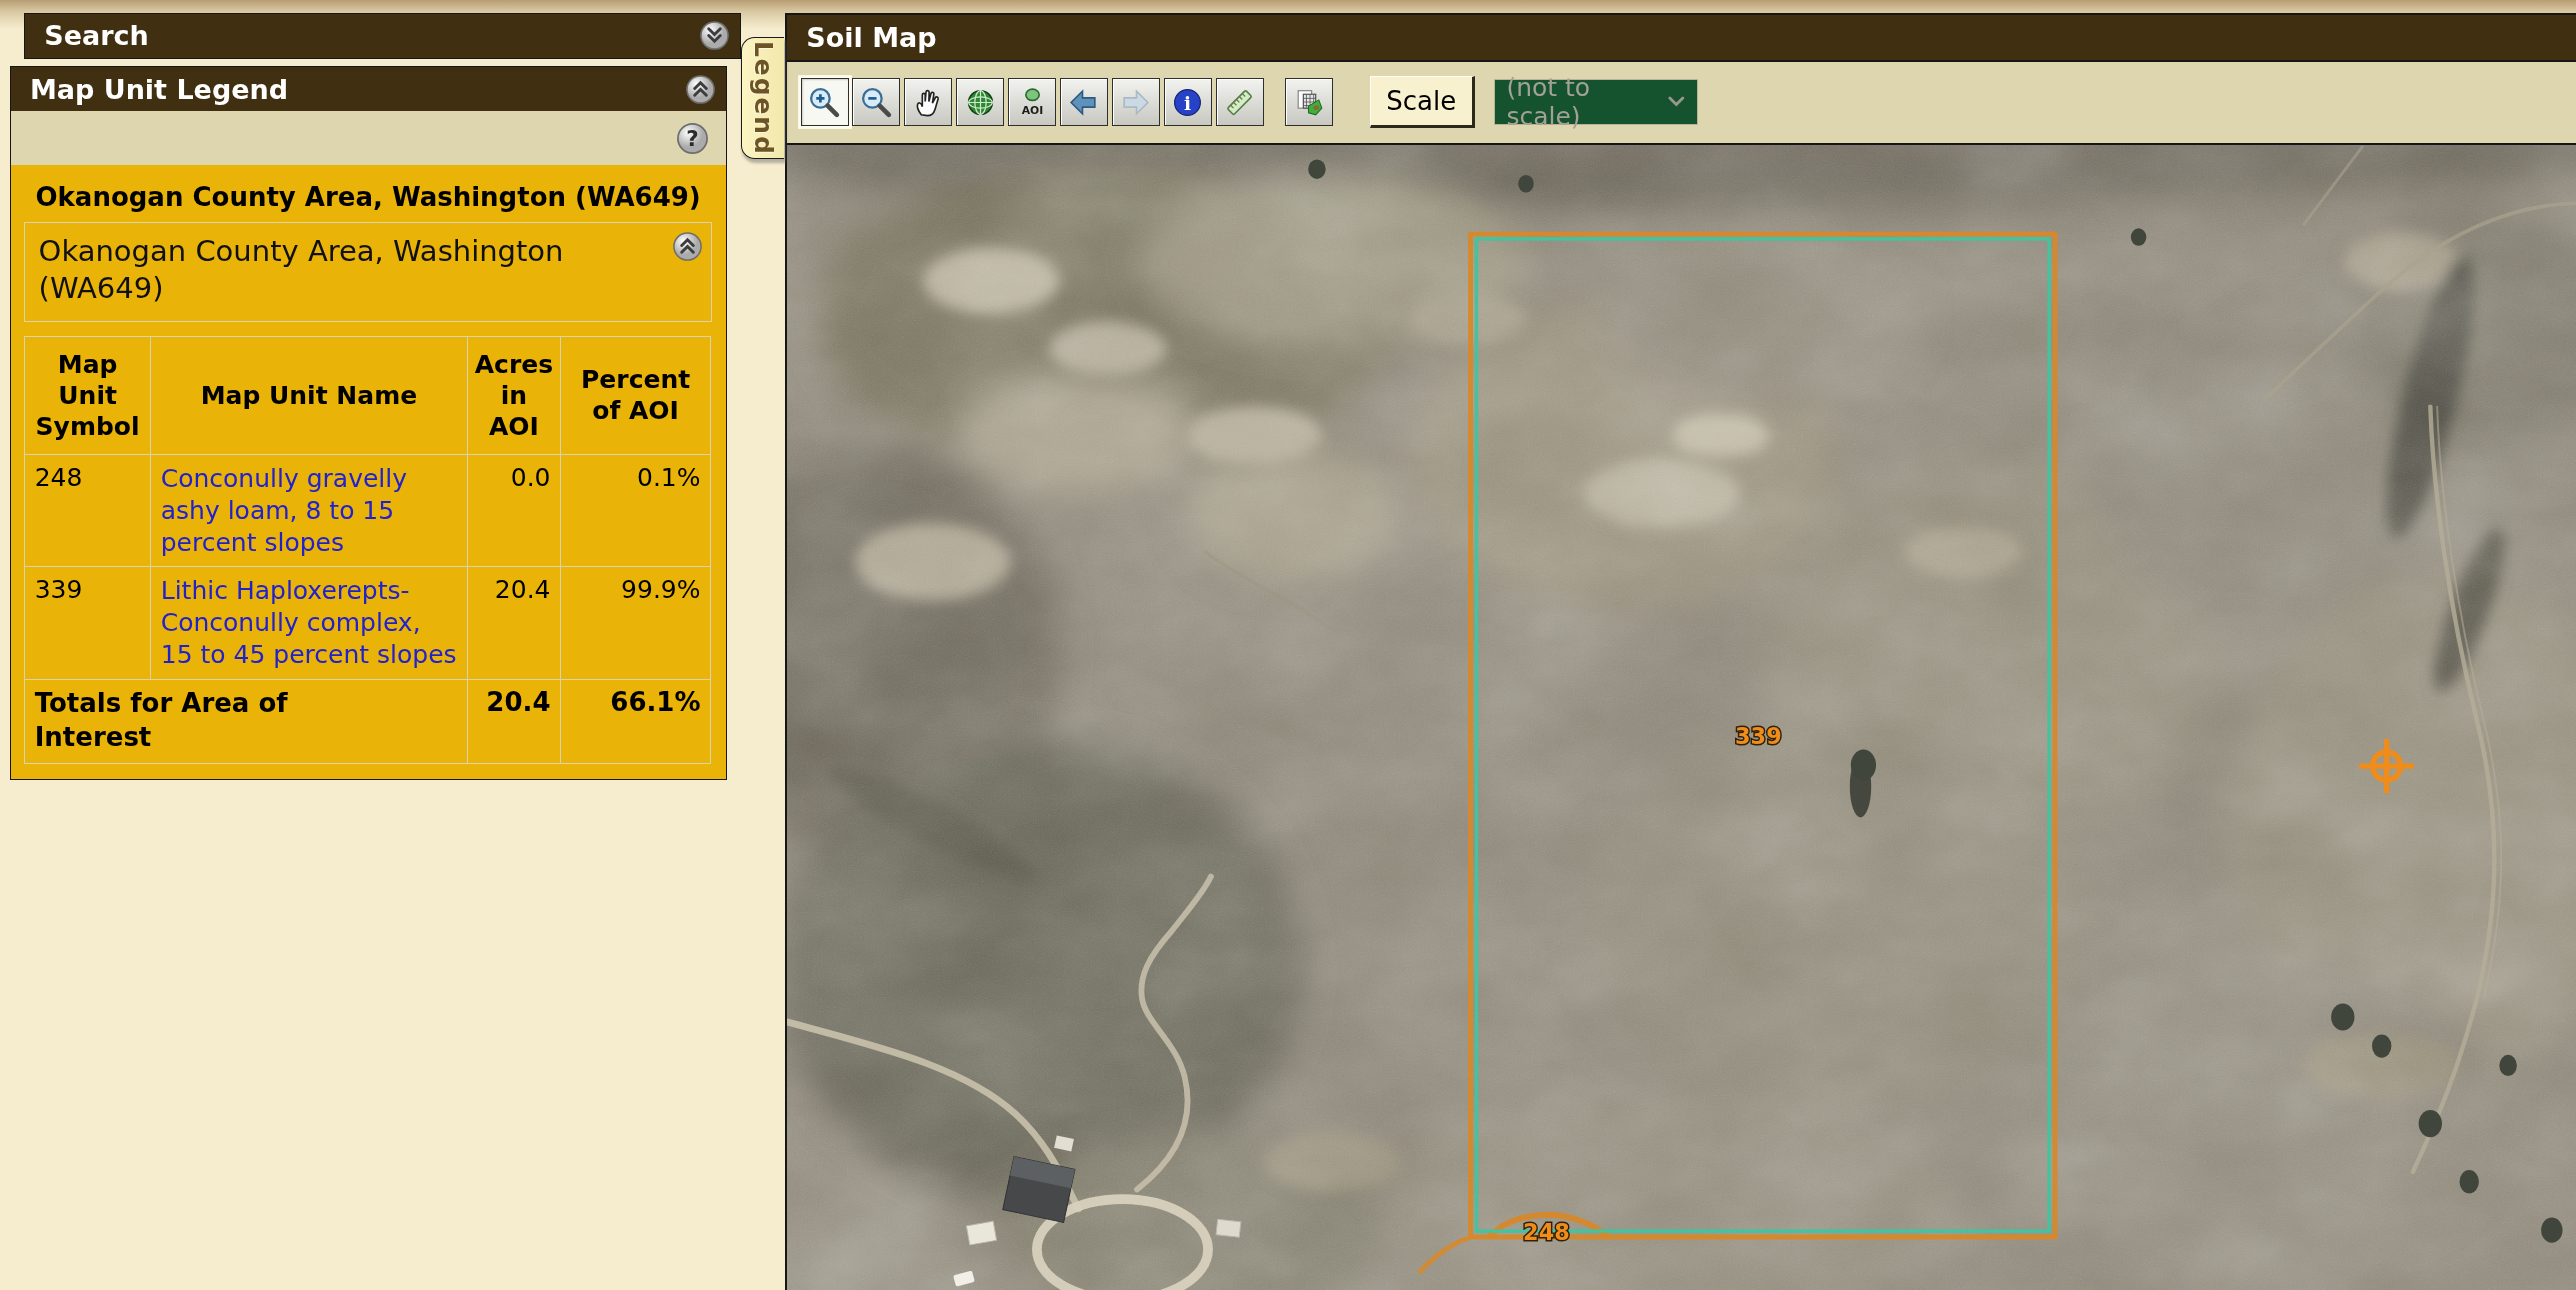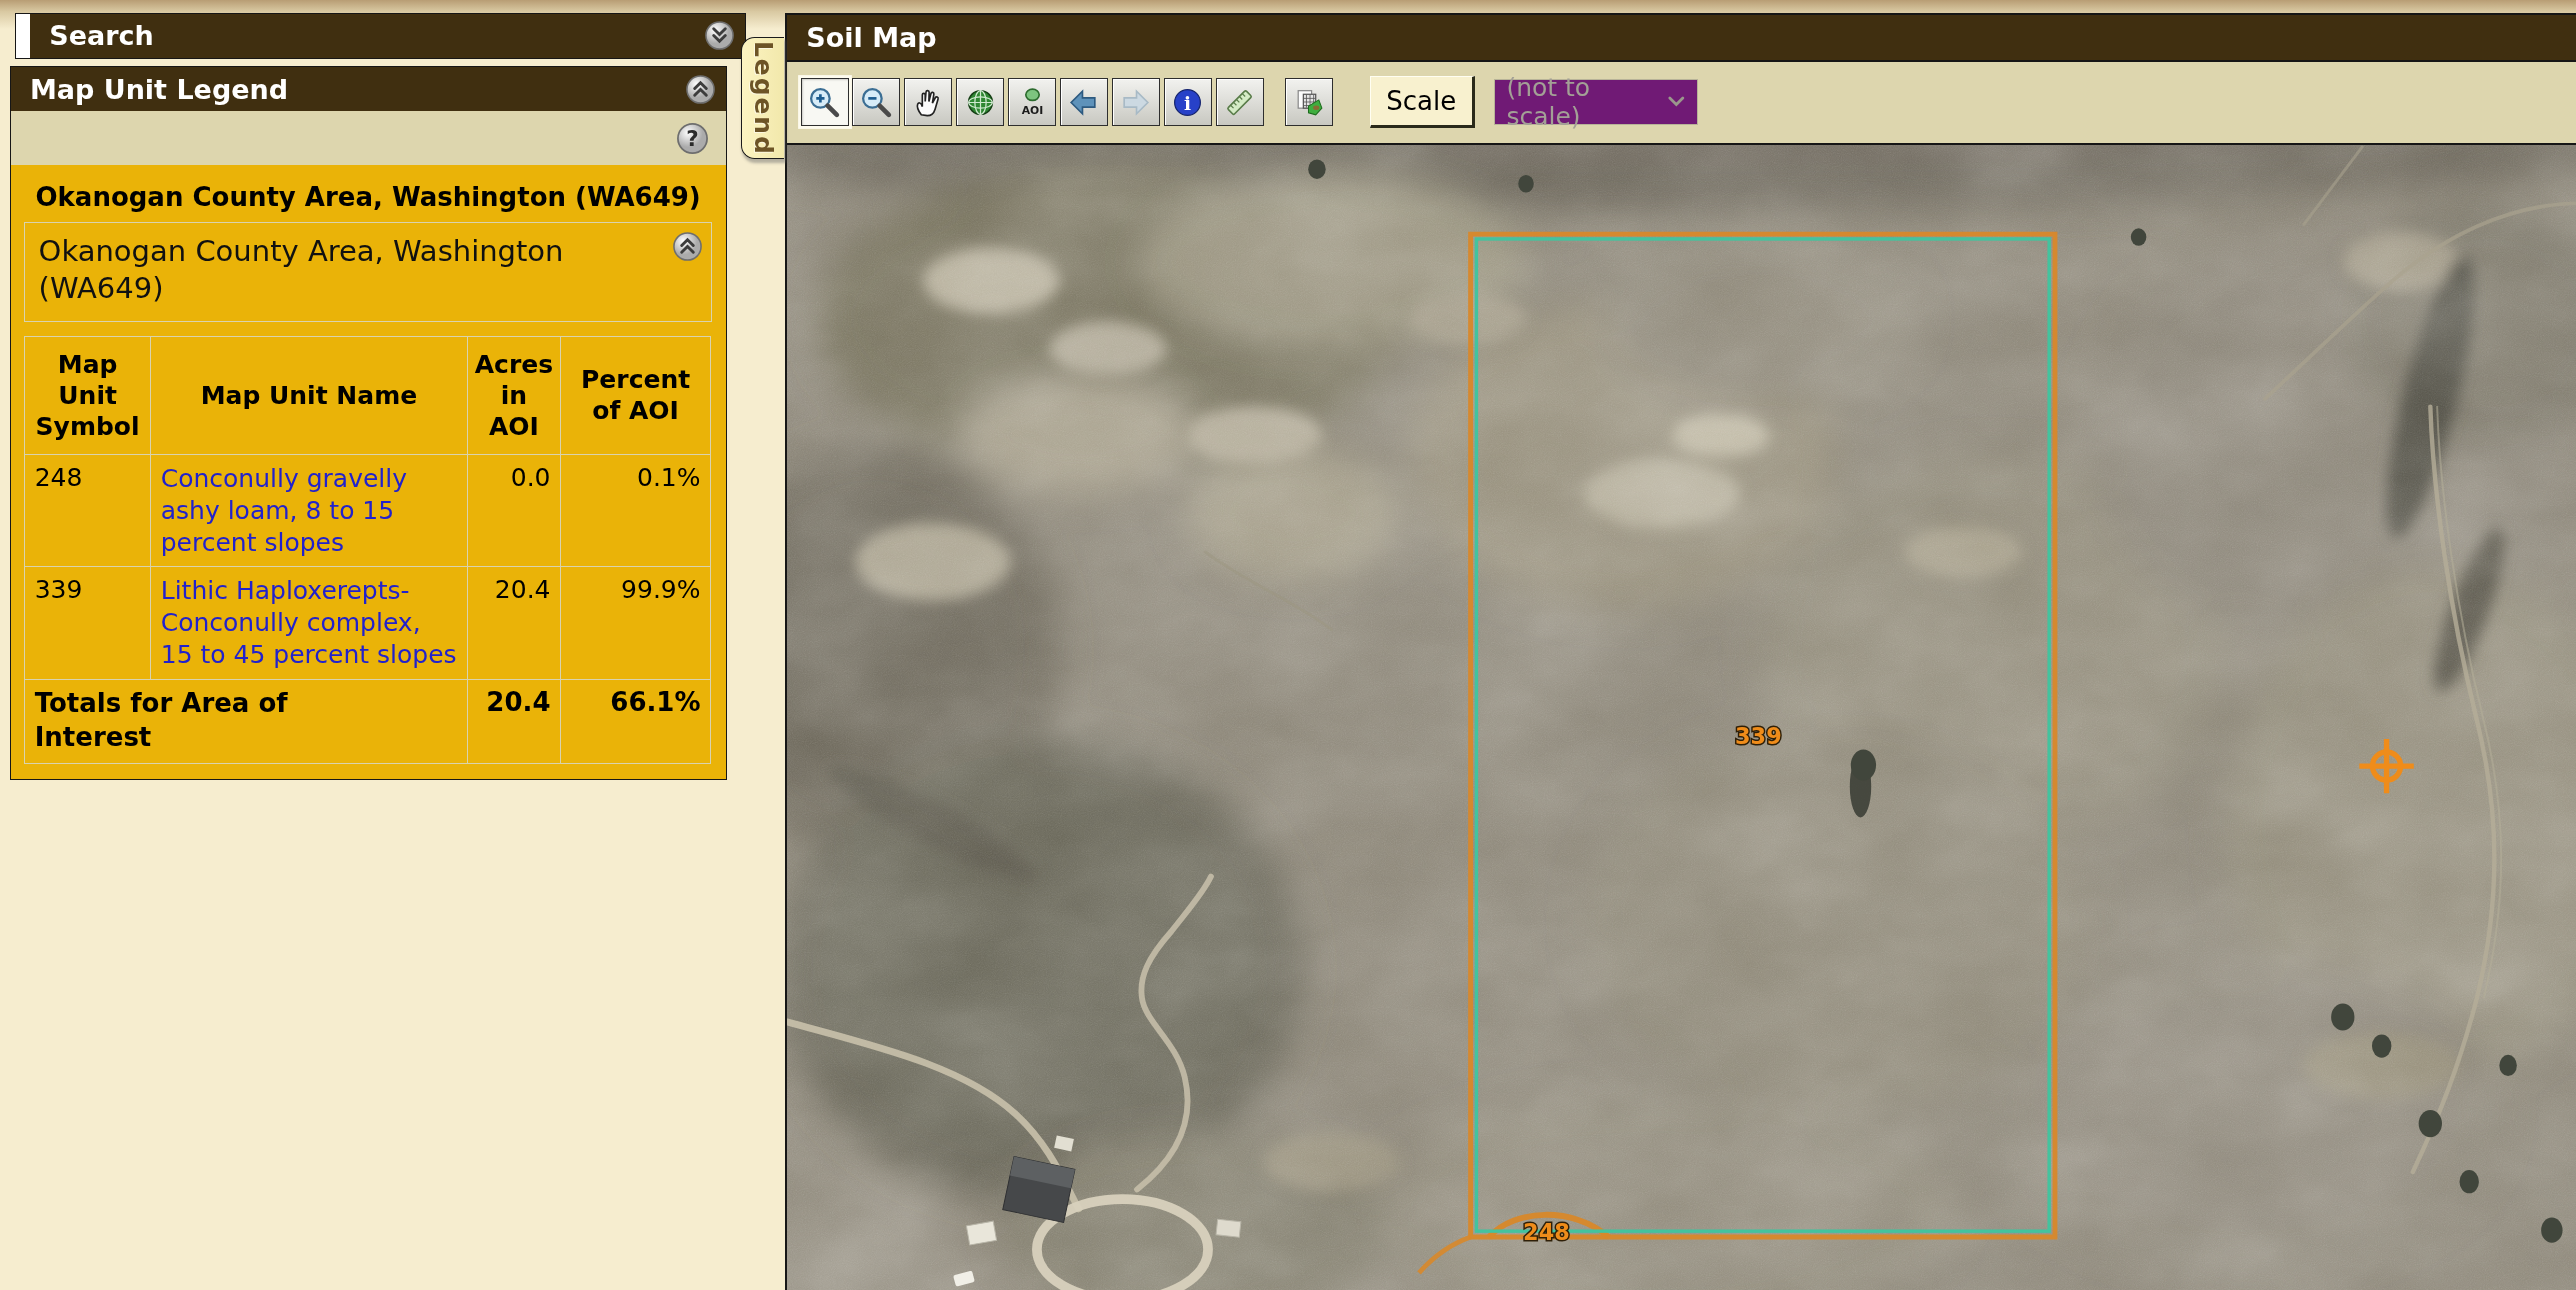--- a/index.html
+++ b/index.html
@@ -7,21 +7,21 @@
   .page-top-grad{position:absolute;left:0;top:0;width:2576px;height:29px;
     background:linear-gradient(#b89d74,#d9c9a2 40%,#f6edcf);z-index:0;}
 
   
   .panel{position:absolute;border:1.9px solid #161616;background:#fff;z-index:2;}
   .panel-header{background:#402f10;color:#fff;font-weight:bold;font-size:27px;
     height:44px;display:flex;align-items:center;padding-left:19.3px;position:relative;}
   .hdr-icon{position:absolute;right:9.6px;top:6.8px;width:31px;height:31px;cursor:pointer;}
 
   
-  .search-panel{left:15px;top:12.5px;width:715px;height:44px;padding-left:14px;}
+  .search-panel{left:24px;top:12.5px;width:715px;height:44px;}
 
   
   .mul-panel{left:9.6px;top:66px;width:715px;}
   .mul-toolbar{height:54px;background:#ddd6ae;position:relative;}
   .mul-help{position:absolute;right:15.4px;top:9.6px;width:35px;height:35px;cursor:pointer;}
   .mul-content{background:#eab308;padding:11.6px 13.5px 15.4px 13.5px;}
   .area-heading{font-size:26px;font-weight:bold;text-align:center;margin:5.8px 0 9.6px 0;color:#000;}
   .area-box{border:1.9px solid #d9d3ae;padding:9.6px 71px 13.5px 13.5px;font-size:29px;
     line-height:1.3;color:#111;position:relative;}
   .area-box .hdr-icon{right:7.7px;top:7.7px;}
@@ -50,21 +50,21 @@
   .soilmap-panel .panel-header{height:45px;border-bottom:2.9px solid #161616;flex:0 0 auto;}
   .map-toolbar{height:81px;flex:0 0 auto;display:flex;align-items:center;padding-left:13.5px;}
   .tb-btn{width:46px;height:46px;margin-right:3.9px;border:1.9px solid #2e2e2e;
     background:linear-gradient(#f2f2ef,#c8c8c1);box-shadow:inset 1px 1px 0 #ffffff;
     display:flex;align-items:center;justify-content:center;cursor:pointer;flex:0 0 auto;}
   .tb-btn.pressed{background:#f8f8f3;box-shadow:0 0 0 2.9px #fdfbee, inset 1px 1px 1.9px rgba(0,0,0,.18);}
   .tb-btn.gap{margin-left:17.4px;}
   .scale-btn{margin-left:33px;height:48px;padding:0 15.4px;background:#f8f1cf;
     border-style:solid;border-color:#fffef2 #2a2a1a #2a2a1a #fffef2;border-width:1.9px 3.9px 3.9px 1.9px;
     font-size:26px;font-weight:normal;color:#000;display:flex;align-items:center;cursor:pointer;flex:0 0 auto;}
-  .scale-dd{margin-left:19.3px;width:179px;height:44px;background:#701a75;border:1.9px solid #b8b398;
+  .scale-dd{margin-left:19.3px;width:179px;height:44px;background:#14532d;border:1.9px solid #b8b398;
     color:#a3a096;font-size:25px;display:flex;align-items:center;justify-content:center;
     padding:0 11.6px;flex:0 0 auto;cursor:default;}
   .scale-dd .chev{font-size:21px;color:#9a978c;}
   .map-area{flex:1 1 auto;border-top:2.9px solid #161616;overflow:hidden;position:relative;background:#8c8678;}
   .map-area svg{display:block;width:100%;height:100%;cursor:grab;}
 </style>
 </head>
 <body>
 
 <div class="page-top-grad"></div>

